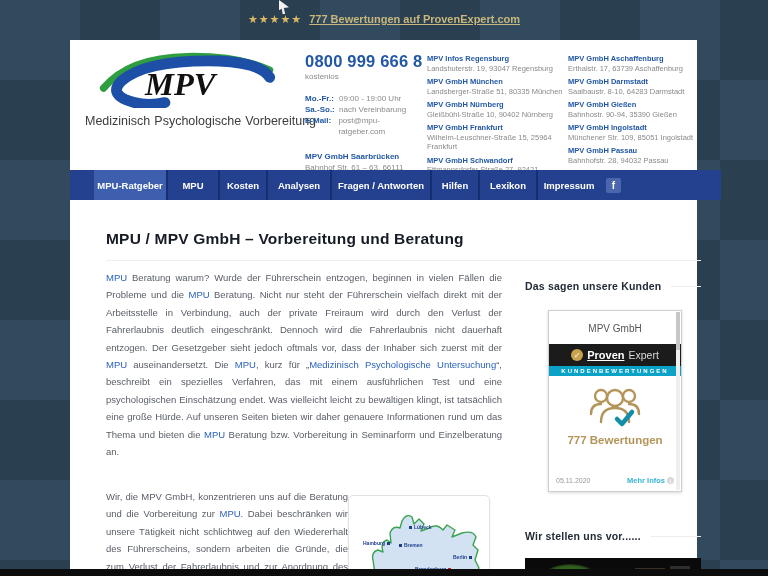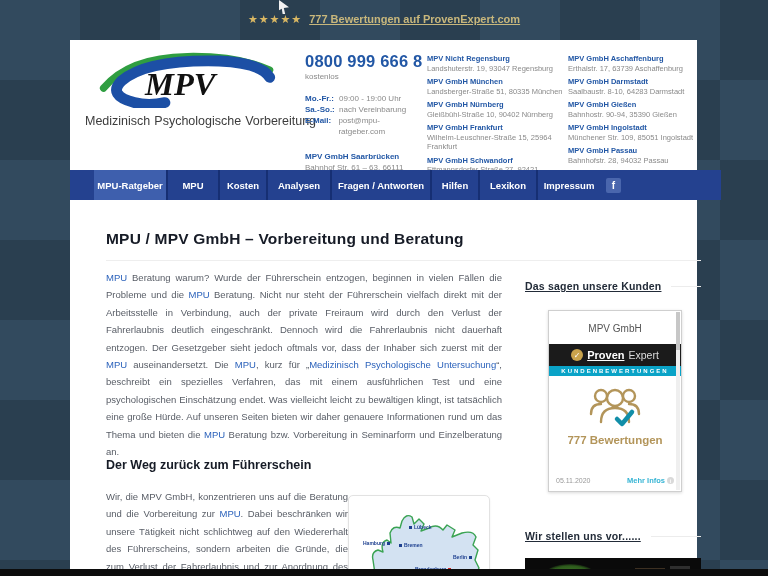--- a/index.html
+++ b/index.html
@@ -57,21 +57,21 @@
   .h2{position:absolute;left:16px;top:258px;font-size:12.5px;font-weight:700;color:#161b26;}
   .p2{position:absolute;left:16px;top:288px;width:242px;}
   
   .mapcard{position:absolute;left:258px;top:295px;width:142px;height:95px;background:#fff;border:1px solid #e2e2e2;border-radius:5px;box-shadow:0 1px 2px rgba(0,0,0,.08);padding:8px;box-sizing:border-box;overflow:hidden;cursor:pointer;}
   .mapwrap{position:relative;width:100%;height:100%;}
   .city{position:absolute;font-size:5px;color:#1d3f8f;font-weight:700;white-space:nowrap;display:flex;align-items:center;gap:2px;}
   .dot{width:3px;height:3px;background:#1d3f8f;display:inline-block;}
   .dot.red{background:#cc2222;}
   
   .sidebar{position:absolute;left:435px;top:0;width:176px;}
-  .sb-h{display:flex;align-items:center;font-size:10.5px;font-weight:700;color:#222b38;letter-spacing:.2px;text-decoration:underline;}
+  .sb-h{display:flex;align-items:center;font-size:10.5px;font-weight:700;color:#222b38;letter-spacing:.2px;}
   .sb-h .line{flex:1;border-top:1px solid #ececec;margin-left:10px;}
   .sb-h1{position:absolute;left:0;top:80px;width:176px;}
   .sb-h2{position:absolute;left:0;top:330px;width:176px;}
   .widget{position:absolute;left:23px;top:110px;width:134px;height:182px;background:#fff;border:1px solid #cfcfcf;box-shadow:0 1px 3px rgba(0,0,0,.15);box-sizing:border-box;}
   .wg-company{text-align:center;font-size:10px;color:#555;margin-top:12px;}
   .wg-brand{margin-top:10px;height:22px;background:#1b1b1b;display:flex;align-items:center;justify-content:center;gap:4px;}
   .wg-badge{width:12px;height:12px;border-radius:50%;background:#c9a34c;color:#fff;font-size:8px;display:flex;align-items:center;justify-content:center;}
   .wg-brand .b{color:#fff;font-weight:700;font-size:11px;text-decoration:underline;}
   .wg-brand .l{color:#dcdcdc;font-size:10.5px;}
   .wg-banner{height:10px;background:#0aa3c7;color:#fff;font-size:6px;font-weight:700;letter-spacing:2px;display:flex;align-items:center;justify-content:center;text-transform:uppercase;}
@@ -131,21 +131,21 @@
           </div>
       </div>
       <div class="mainloc">
         <div class="locname">MPV GmbH Saarbrücken</div>
         <div class="locaddr">Bahnhof Str. 61 – 63, 66111 Saarbrücken</div>
       </div>
     </div>
 
     <div class="loccol loccol1">
       <div class="loc">
-          <div class="locname">MPV Nicht Regensburg</div>
+          <div class="locname">MPV Infos Regensburg</div>
           <div class="locaddr">Landshuterstr. 19, 93047 Regensburg</div>
         </div>
       <div class="loc">
           <div class="locname">MPV GmbH München</div>
           <div class="locaddr">Landsberger-Straße 51, 80335 München</div>
         </div>
       <div class="loc">
           <div class="locname">MPV GmbH Nürnberg</div>
           <div class="locaddr">Gleißbühl-Straße 10, 90402 Nürnberg</div>
         </div>
@@ -193,21 +193,20 @@
     <div class="nav-item" style="width:62px;border-right:none">Impressum</div>
     <div class="fb">f</div>
   </div>
 
   <div class="content">
     <div class="h1">MPU / MPV GmbH – Vorbereitung und Beratung</div>
     <div class="hr1"></div>
 
     <div class="para p1"><a href="#">MPU</a><span> Beratung warum? Wurde der Führerschein entzogen, beginnen in vielen Fällen die Probleme und die </span><a href="#">MPU</a><span> Beratung. Nicht nur steht der Führerschein vielfach direkt mit der Arbeitsstelle in Verbindung, auch der private Freiraum wird durch den Verlust der Fahrerlaubnis deutlich eingeschränkt. Dennoch wird die Fahrerlaubnis nicht dauerhaft entzogen. Der Gesetzgeber sieht jedoch oftmals vor, dass der Inhaber sich zuerst mit der </span><a href="#">MPU</a><span> auseinandersetzt. Die </span><a href="#">MPU</a><span>, kurz für „</span><a href="#">Medizinisch Psychologische Untersuchung</a><span>“, beschreibt ein spezielles Verfahren, das mit einem ausführlichen Test und eine psychologischen Einschätzung endet. Was vielleicht leicht zu bewältigen klingt, ist tatsächlich eine große Hürde. Auf unseren Seiten bieten wir daher genauere Informationen rund um das Thema und bieten die </span><a href="#">MPU</a><span> Beratung bzw. Vorbereitung in Seminarform und Einzelberatung an.</span></div>
 
-    <div class="h2">Der Weg zurück zum Führerschein</div>
     <div class="para p2"><span>Wir, die MPV GmbH, konzentrieren uns auf die Beratung und die Vorbereitung zur </span><a href="#">MPU</a><span>. Dabei beschränken wir unsere Tätigkeit nicht schlichtweg auf den Wiedererhalt des Führerscheins, sondern arbeiten die Gründe, die zum Verlust der Fahrerlaubnis und zur Anordnung des umgangssprachlichen </span></div>
 
     <div class="mapcard">
       <div class="mapwrap">
         <svg width="124" height="95" viewBox="0 0 124 95">
           <path d="M18,70 L16,56 Q14,48 21,46 L26,48 Q23,38 30,36 L34,39 L33,29 Q36,21 43,24 L45,17 Q49,9 55,13 L57,20 L62,15 L67,20 L64,27 L72,24 Q80,19 86,26 L90,21 L98,26 L95,33 L105,29 Q116,26 119,33 L116,41 L121,46 L118,56 L122,64 L117,74 L120,84 L115,95 L18,95 Z" fill="#d3e2f2" stroke="#3aa353" stroke-width="1.4" stroke-linejoin="round"></path>
         </svg>
         <div class="city" style="left:52px;top:20px">
             <span class="dot"></span>
             <span>Lübeck</span>

